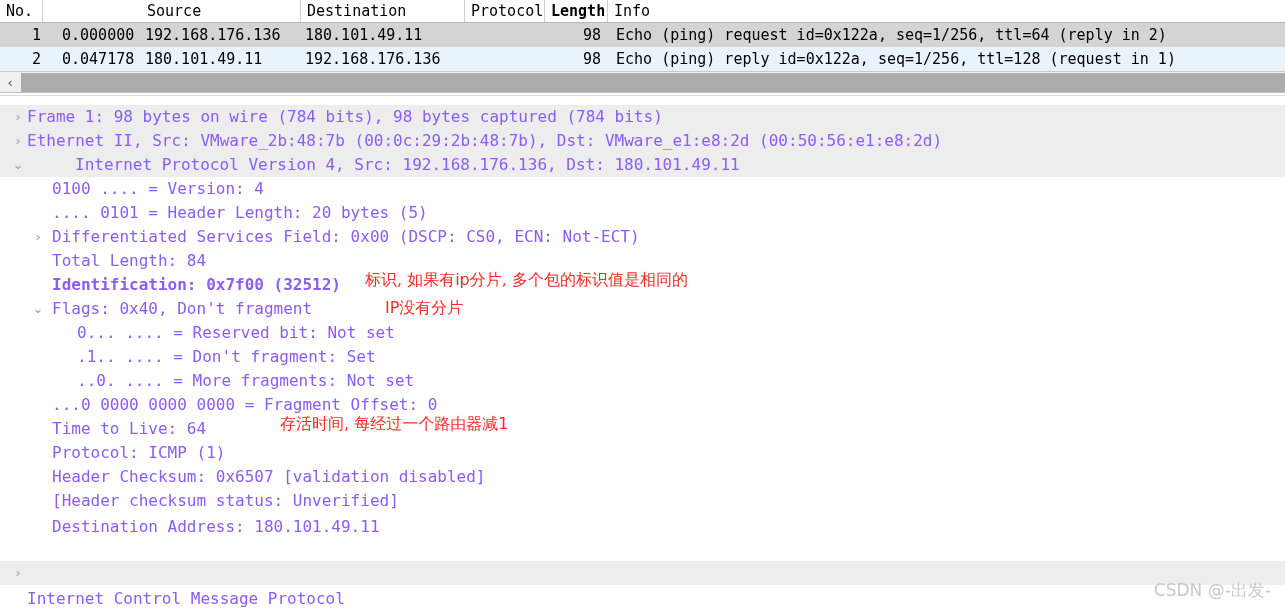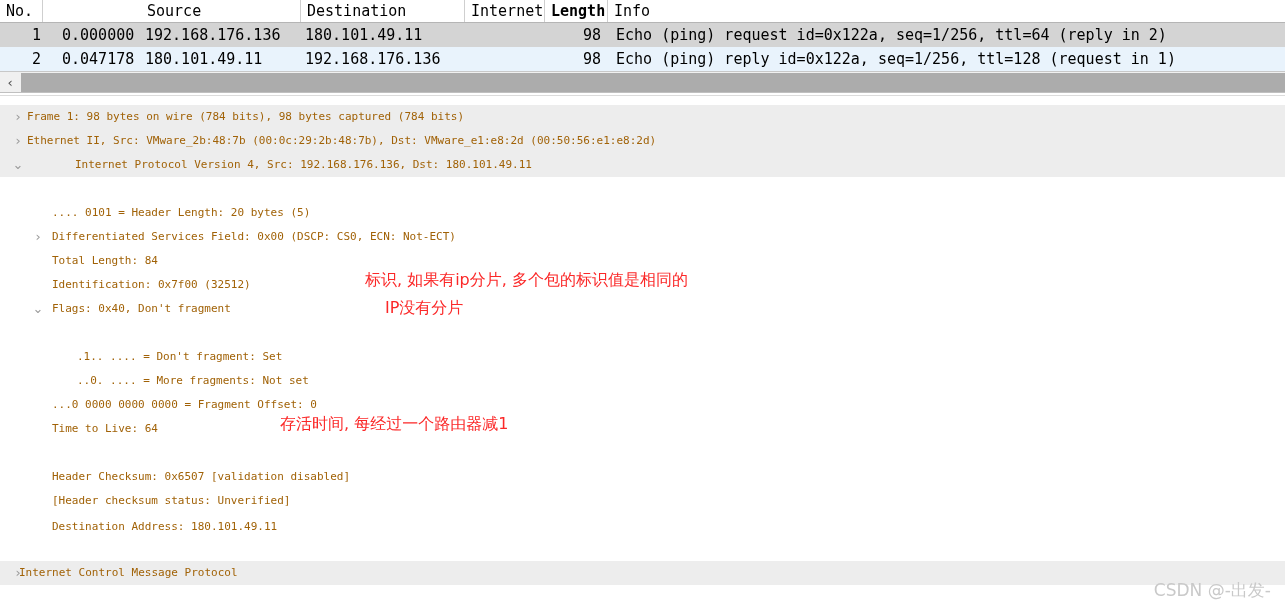--- a/index.html
+++ b/index.html
@@ -128,22 +128,22 @@
     line-height: 24px;
     text-align: center;
     color: #9a9a9a;
     font-family: "DejaVu Sans", sans-serif;
     font-size: 13px;
   }
   .tree-label {
     position: absolute;
     top: 0; height: 24px; line-height: 24px;
     font-family: "DejaVu Sans Mono", "Liberation Mono", monospace;
-    font-size: 11px;
-    color: #a16207;
+    font-size: 16px;
+    color: #8b5cf6;
     white-space: pre;
   }
 
   
   .annot {
     position: absolute;
     color: #fb2828;
     font-family: "DejaVu Sans", "Liberation Sans", sans-serif;
     font-size: 16px;
     line-height: 20px;
@@ -163,21 +163,21 @@
 </head>
 <body>
 
 <div id="packet-list-pane">
 
   <div class="col-header-row">
       <div class="col-header" style="left: 0px; width: 43px;">No.</div>
       <div class="col-header" style="left: 29px; width: 98px; margin-top: 33px;">Time</div>
       <div class="col-header" style="left: 301px; width: 164px;">Destination</div>
       <div class="col-header" style="left: 141px; width: 160px;">Source</div>
-      <div class="col-header" style="left: 465px; width: 80px;">Internet</div>
+      <div class="col-header" style="left: 465px; width: 80px;">Protocol</div>
       <div class="col-header" style="left: 545px; width: 63px; font-weight: bold;">Length</div>
       <div class="col-header last" style="left: 608px; width: 677px;">Info</div>
     </div>
 
   <div id="relation-marks">
     <svg width="20" height="48" viewBox="0 0 20 48">
       <line x1="9" y1="6" x2="9" y2="42" stroke="#8a8a8a" stroke-width="1.4"></line>
       <line x1="9" y1="12" x2="17" y2="12" stroke="#8a8a8a" stroke-width="1.4"></line>
       <polygon points="17,8 20,12 17,16" fill="#8a8a8a"></polygon>
       <line x1="9" y1="36" x2="17" y2="36" stroke="#8a8a8a" stroke-width="1.4"></line>
@@ -218,61 +218,70 @@
       <div class="tree-label" style="left: 27px;">Frame 1: 98 bytes on wire (784 bits), 98 bytes captured (784 bits)</div>
     </div>
     <div class="tree-row toplevel" style="top: 33px;">
       <div class="tree-expander" style="left: 10px;">›</div>
       <div class="tree-label" style="left: 27px;">Ethernet II, Src: VMware_2b:48:7b (00:0c:29:2b:48:7b), Dst: VMware_e1:e8:2d (00:50:56:e1:e8:2d)</div>
     </div>
     <div class="tree-row toplevel" style="top: 57px;">
       <div class="tree-expander" style="left: 10px;">⌄</div>
       <div class="tree-label" style="left: 27px; margin-left: 48px;">Internet Protocol Version 4, Src: 192.168.176.136, Dst: 180.101.49.11</div>
     </div>
+    <div class="tree-row" style="top: 81px;">
+      <div class="tree-label" style="left: 52px;">0100 .... = Version: 4</div>
+    </div>
     <div class="tree-row" style="top: 105px;">
       <div class="tree-label" style="left: 52px;">.... 0101 = Header Length: 20 bytes (5)</div>
     </div>
     <div class="tree-row" style="top: 129px;">
       <div class="tree-expander" style="left: 30px;">›</div>
       <div class="tree-label" style="left: 52px;">Differentiated Services Field: 0x00 (DSCP: CS0, ECN: Not-ECT)</div>
     </div>
     <div class="tree-row" style="top: 153px;">
       <div class="tree-label" style="left: 52px;">Total Length: 84</div>
     </div>
     <div class="tree-row" style="top: 177px;">
-      <div class="tree-label" style="left: 52px;">Identification: 0x7f00 (32512)</div>
+      <div class="tree-label" style="left: 52px; font-weight: bold;">Identification: 0x7f00 (32512)</div>
     </div>
     <div class="tree-row" style="top: 201px;">
       <div class="tree-expander" style="left: 30px;">⌄</div>
       <div class="tree-label" style="left: 52px;">Flags: 0x40, Don't fragment</div>
     </div>
+    <div class="tree-row" style="top: 225px;">
+      <div class="tree-label" style="left: 77px;">0... .... = Reserved bit: Not set</div>
+    </div>
     <div class="tree-row" style="top: 249px;">
       <div class="tree-label" style="left: 77px;">.1.. .... = Don't fragment: Set</div>
     </div>
     <div class="tree-row" style="top: 273px;">
       <div class="tree-label" style="left: 77px;">..0. .... = More fragments: Not set</div>
     </div>
     <div class="tree-row" style="top: 297px;">
       <div class="tree-label" style="left: 52px;">...0 0000 0000 0000 = Fragment Offset: 0</div>
     </div>
     <div class="tree-row" style="top: 321px;">
       <div class="tree-label" style="left: 52px;">Time to Live: 64</div>
     </div>
+    <div class="tree-row" style="top: 345px;">
+      <div class="tree-label" style="left: 52px;">Protocol: ICMP (1)</div>
+    </div>
     <div class="tree-row" style="top: 369px;">
       <div class="tree-label" style="left: 52px;">Header Checksum: 0x6507 [validation disabled]</div>
     </div>
     <div class="tree-row" style="top: 393px;">
       <div class="tree-label" style="left: 52px;">[Header checksum status: Unverified]</div>
     </div>
     <div class="tree-row" style="top: 419px; padding-left: 28px;">
       <div class="tree-label" style="left: 52px;">Destination Address: 180.101.49.11</div>
     </div>
     <div class="tree-row toplevel" style="top: 465px;">
       <div class="tree-expander" style="left: 10px;">›</div>
-      <div class="tree-label" style="left: 19px;">Internet Control Message Protocol</div>
+      <div class="tree-label" style="left: 27px; margin-top: 26px;">Internet Control Message Protocol</div>
     </div>
   </div>
 
 <div id="annotations-layer">
     <div class="annot" style="left: 365px; top: 270px;">标识, 如果有ip分片, 多个包的标识值是相同的</div>
     <div class="annot" style="left: 385px; top: 298px;">IP没有分片</div>
     <div class="annot" style="left: 280px; top: 414px;">存活时间, 每经过一个路由器减1</div>
   </div>
 
 <div id="watermark">CSDN @-出发-</div>

